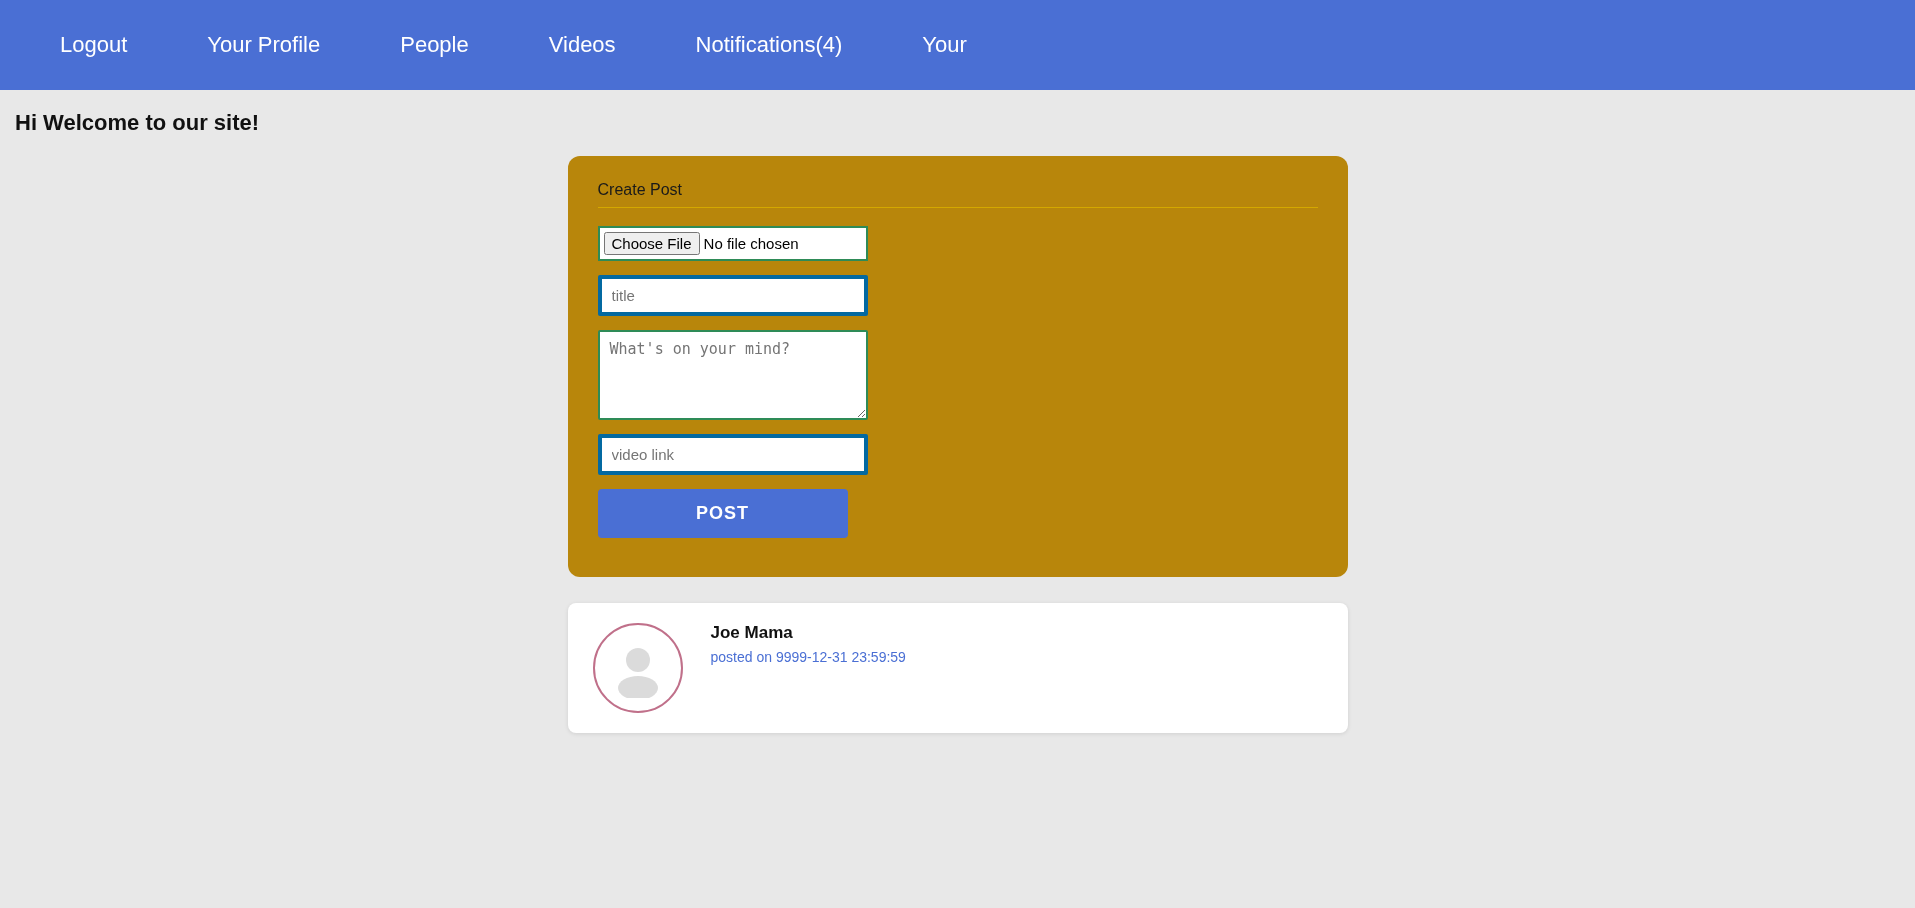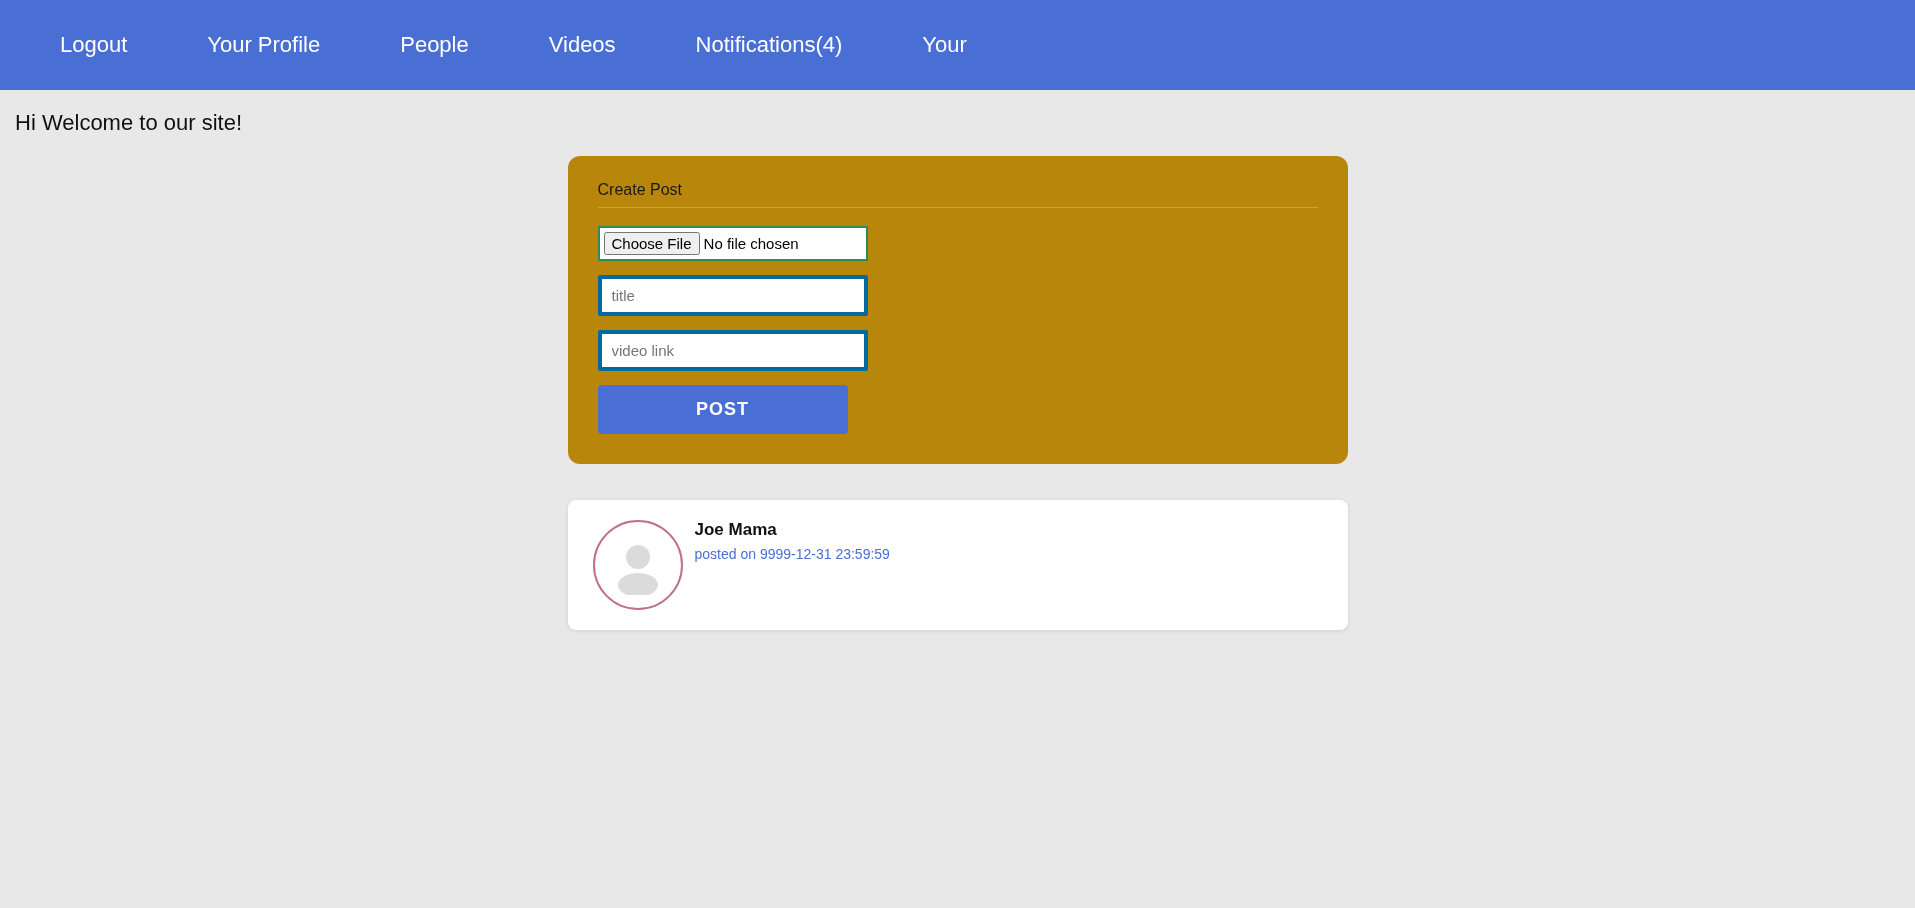--- a/index.html
+++ b/index.html
@@ -26,38 +26,38 @@
     nav a {
       color: white;
       text-decoration: none;
       font-size: 22px;
       padding: 0 40px;
       cursor: pointer;
     }
 
     .welcome-text {
       font-size: 22px;
-      font-weight: normal;
+      font-weight: bold;
       padding: 20px 15px;
       color: #111;
     }
 
     .main-content {
       display: flex;
       flex-direction: column;
       align-items: center;
       padding: 0 20px;
     }
 
     .create-post-card {
       background-color: #b8860b;
       border-radius: 12px;
-      padding: 25px 30px 30px 30px;
+      padding: 25px 30px 39px 30px;
       width: 780px;
-      margin-bottom: 36px;
+      margin-bottom: 26px;
     }
 
     .create-post-label {
       color: #1a1a1a;
       font-size: 16px;
       margin-bottom: 8px;
     }
 
     .divider {
       border: none;
@@ -119,21 +119,21 @@
 
     .post-card {
       background-color: white;
       border-radius: 8px;
       padding: 20px 25px;
       width: 780px;
       margin-bottom: 20px;
       box-shadow: 0 1px 4px rgba(0,0,0,0.1);
       display: flex;
       align-items: flex-start;
-      gap: 12px;
+      gap: 28px;
     }
 
     .avatar-circle {
       width: 90px;
       height: 90px;
       border-radius: 50%;
       border: 2px solid #c0708a;
       background: white;
       flex-shrink: 0;
       display: flex;
@@ -184,20 +184,21 @@
   <div class="create-post-card">
     <div class="create-post-label">Create Post</div>
     <hr class="divider">
 
     <div class="file-input-wrapper">
       <input type="file" style="">
     </div>
 
     <input type="text" class="text-input" placeholder="title" style="">
 
+    <textarea class="textarea-input" placeholder="What's on your mind?" style=""></textarea>
 
     <input type="text" class="text-input" placeholder="video link" style="">
 
     <button class="post-button">POST</button>
   </div>
 
   <div class="post-card">
     <div class="avatar-circle">
       <svg viewBox="0 0 60 60" xmlns="http://www.w3.org/2000/svg">
         <circle cx="30" cy="22" r="12" fill="#888"></circle>

